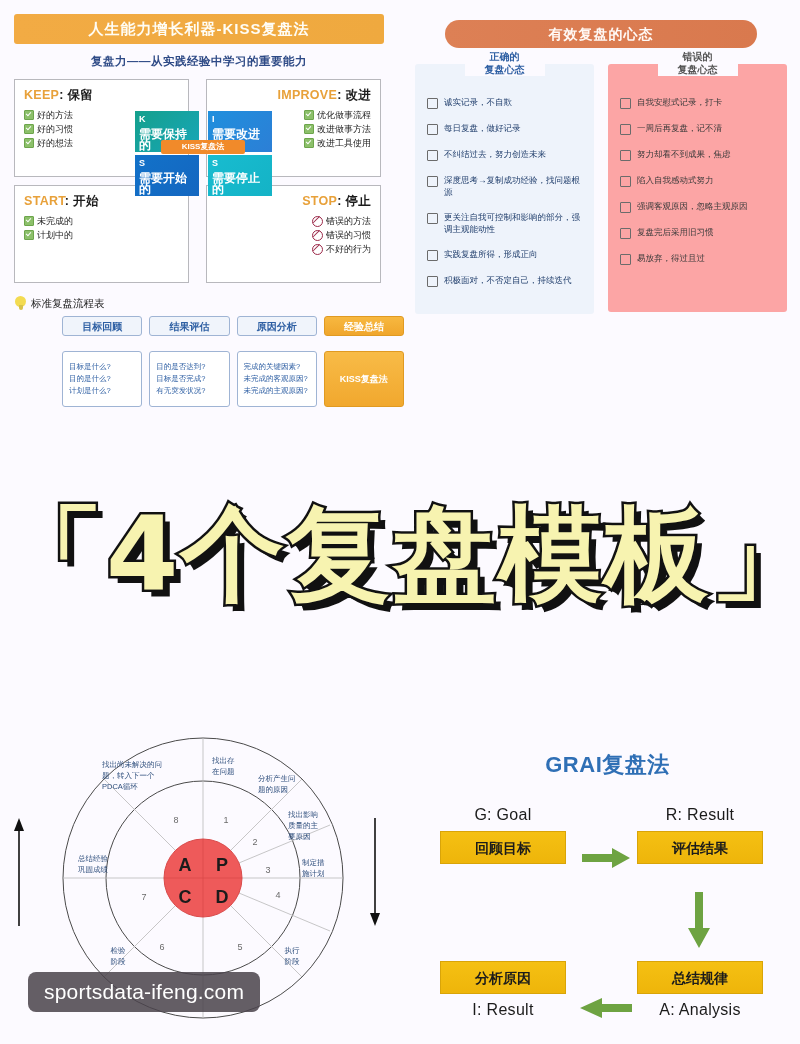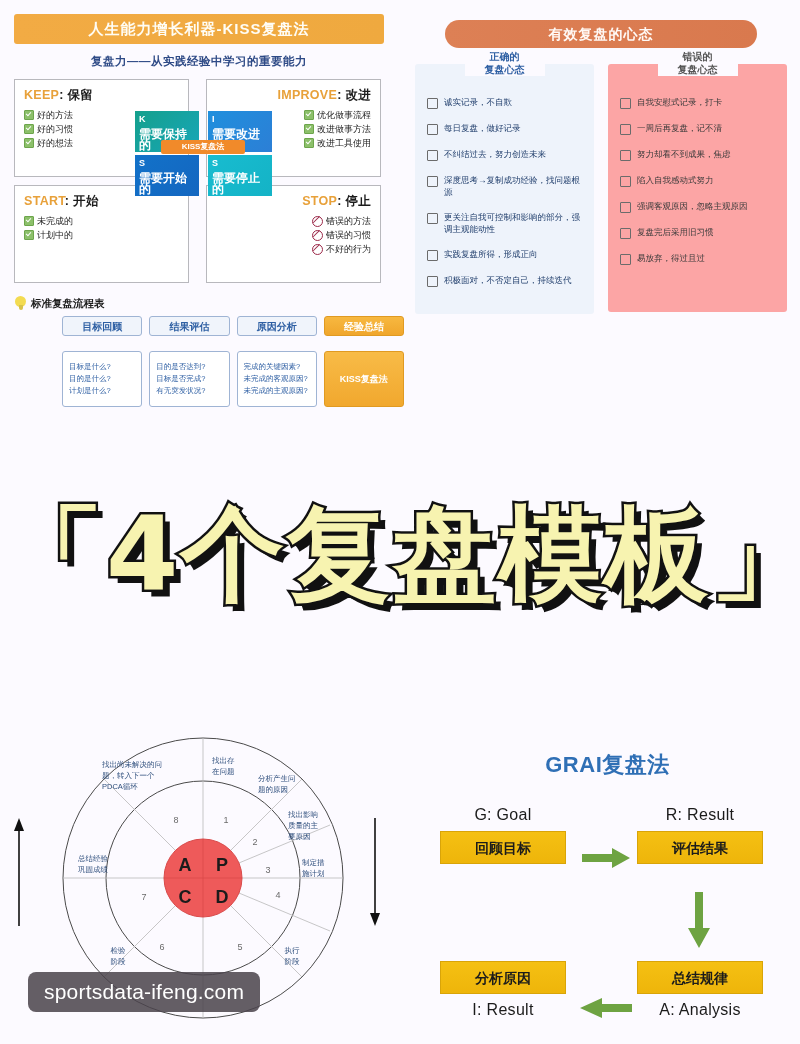--- a/index.html
+++ b/index.html
@@ -79,21 +79,21 @@
     width:13px;height:15px;position:relative;flex:0 0 13px;
   }
   .bulb::before{
     content:"";position:absolute;left:1px;top:0;width:11px;height:11px;
     border-radius:50%;background:#f3db52;
   }
   .bulb::after{
     content:"";position:absolute;left:4.5px;top:9px;width:4px;height:5px;
     background:#d8c24a;border-radius:0 0 2px 2px;
   }
-  .flow-title{font-size:10.5px;font-weight:bold;color:#1c1c1c;}
+  .flow-title{font-size:10.5px;font-weight:normal;color:#1c1c1c;}
   .flow-cols{display:flex;gap:7px;padding-left:48px;}
   .flow-col{width:88px;}
   .flow-head{
     height:20px;line-height:20px;text-align:center;font-size:10px;font-weight:bold;
     color:#2e5fa3;background:#f0f4fb;border:1px solid #9fb4d4;border-radius:3px;
     box-sizing:border-box;
   }
   .flow-body{
     margin-top:15px;height:56px;border:1px solid #9fb4d4;border-radius:3px;
     background:#fff;box-sizing:border-box;

